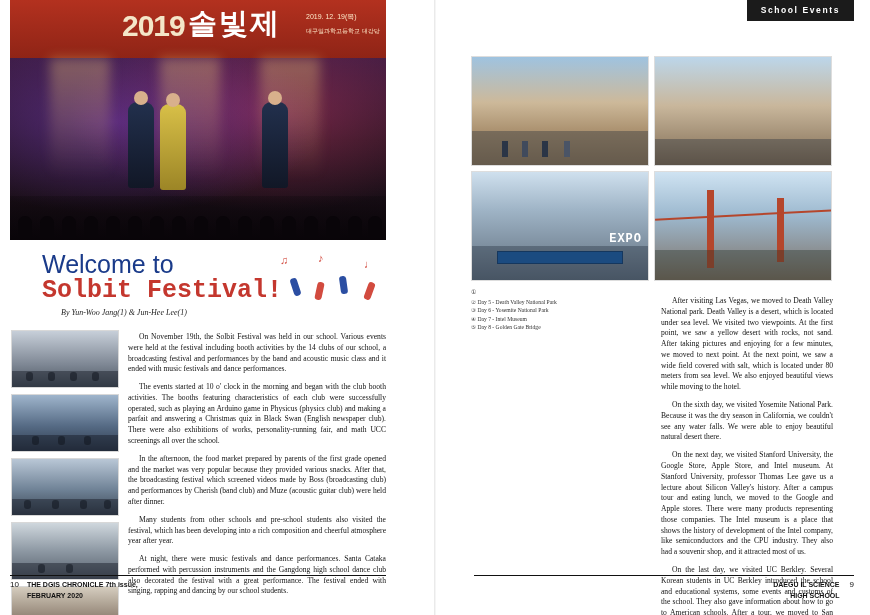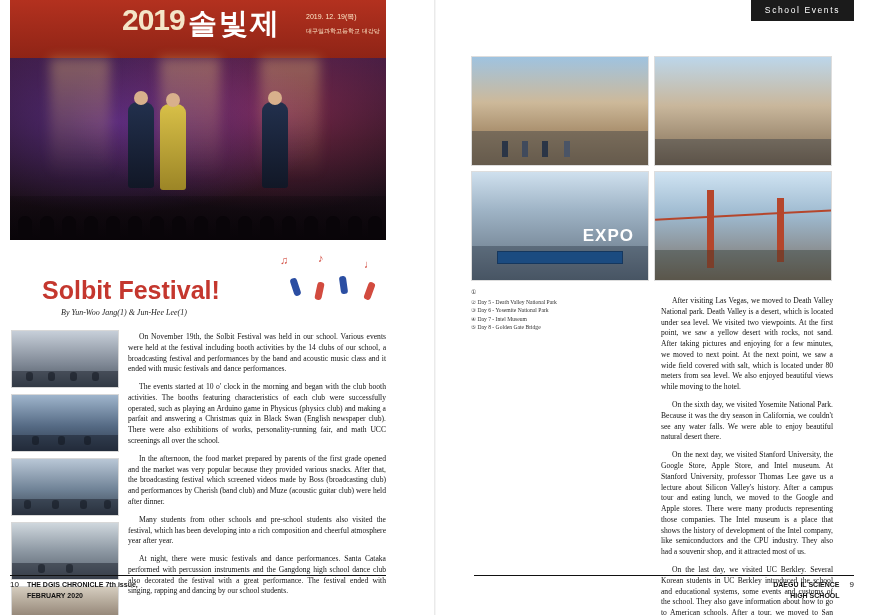--- a/index.html
+++ b/index.html
@@ -22,36 +22,37 @@
   }
 
   
   .tab {
     position: absolute; top: 0;
     background: #1b1b1b; color: #fff;
     font-family: "Liberation Sans", sans-serif;
     font-size: 8.5px; letter-spacing: 1.6px;
     padding: 5px 14px 6px 14px;
     white-space: nowrap;
+    font-weight: bold;
   }
   .tab-left { left: 26px; top: 0; }
   .tab-right { right: 16px; top: 0; }
 
   
   .hero {
     position: absolute; left: 10px; top: 0; width: 376px; height: 240px;
     overflow: hidden;
     background: linear-gradient(180deg,#7e1d14 0%, #a8281a 35%, #2b1112 68%, #120a0c 100%);
   }
   .hero-banner {
     position: absolute; left: 0; top: 0; width: 100%; height: 58px;
     background: linear-gradient(180deg,#b3311f 0%, #8f2416 100%);
   }
   .hero-year {
-    position: absolute; left: 112px; top: 3px;
+    position: absolute; left: 112px; top: 9px;
     font-family: "Liberation Sans", sans-serif;
     font-weight: bold; font-size: 30px; color: #f4e6c8;
     letter-spacing: -1px;
   }
   .hero-kr {
     position: absolute; left: 178px; top: 4px;
     font-family: "Liberation Sans", sans-serif;
     font-weight: bold; font-size: 29px; color: #ffffff;
     letter-spacing: 2px;
   }
@@ -96,21 +97,21 @@
   }
 
   
   .title-welcome {
     position: absolute; left: 42px; top: 250px;
     font-family: "Liberation Sans", sans-serif;
     font-size: 25px; color: #1a3b8a; font-weight: normal;
   }
   .title-solbit {
     position: absolute; left: 42px; top: 276px;
-    font-family: Liberation Sans, sans-serif;
+    font-family: Liberation Mono, monospace;
     font-size: 25px; color: #c4372e; font-weight: bold;
   }
   .byline {
     position: absolute; left: 43px; top: 308px;
     font-style: italic; font-size: 8px; color: #222; margin-left: 18px;
   }
   .deco {
     position: absolute; right: 42px; top: 252px; width: 115px; height: 60px;
   }
   .deco .note {
@@ -168,21 +169,21 @@
   .gp-2 { background: linear-gradient(180deg,#bcd6ea 0%, #c9b79c 45%, #7e6a52 100%); }
   .gp-3 { background: linear-gradient(180deg,#cfe0ee 0%, #9fb4c6 35%, #5f6d7c 100%); }
   .gp-4 { background: linear-gradient(180deg,#cfe3f2 0%, #9db9cf 40%, #7d6f63 100%); }
   .gp .banner {
     position:absolute; left:14%; bottom:16px; width:72%; height:13px;
     background:#1b5fa8; border:1px solid #123f73;
   }
   .gp .crowd2 { position:absolute; left:0; bottom:0; width:100%; height:34px; background: rgba(30,40,55,.35); }
   .gp .bridge-tower { position:absolute; width:7px; background:#b5462c; }
   .gp .bridge-cable { position:absolute; height:2px; background:#b5462c; }
-  .gp .expo { position:absolute; right:14px; bottom:34px; font-family:Liberation Sans, sans-serif; color:#fff; font-weight:bold; font-size:17px; letter-spacing:1px; }
+  .gp .expo { position:absolute; right:6px; bottom:34px; font-family:Liberation Mono, monospace; color:#fff; font-weight:bold; font-size:12px; letter-spacing:1px; }
 
   .caption {
     position:absolute; left:36px; top: 288px; width: 180px;
     font-size: 5.6px; line-height: 1.5; color:#333;
   }
   .caption .cap-title { font-size: 6px; margin-bottom: 1px; }
 
   .right-col {
     position: absolute; left: 226px; top: 296px; width: 172px;
     font-size: 7.6px; line-height: 1.42; color:#111; text-align: justify;
@@ -241,20 +242,21 @@
             <span style="left:250px;"></span>
           <span style="left:272px;"></span>
             <span style="left:294px;"></span>
             <span style="left:316px;"></span>
           <span style="left:338px;"></span>
             <span style="left:358px;"></span>
         </div>
       </div>
     </div>
 
+    <div class="title-welcome">Welcome to</div>
     <div class="title-solbit">Solbit Festival!</div>
     <div class="byline">By Yun-Woo Jang(1) &amp; Jun-Hee Lee(1)</div>
 
     <div class="deco">
       <span class="note" style="left:2px; top:2px;">♫</span>
       <span class="note" style="left:40px; top:0px;">♪</span>
       <span class="note" style="left:86px; top:6px;">♩</span>
       <span class="dancer" style="left:14px; top:26px; transform:rotate(-18deg);"></span>
       <span class="dancer alt" style="left:38px; top:30px; transform:rotate(12deg);"></span>
       <span class="dancer" style="left:62px; top:24px; transform:rotate(-8deg);"></span>

